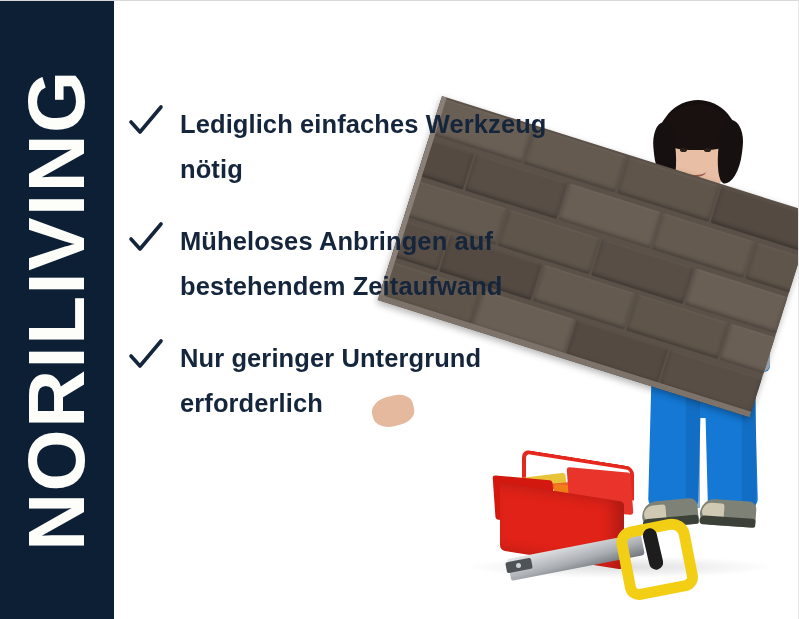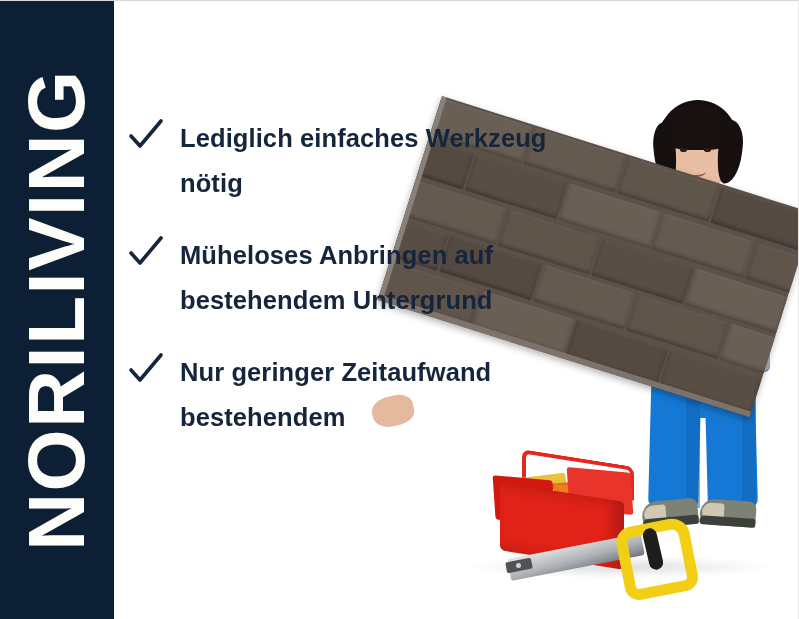--- a/index.html
+++ b/index.html
@@ -70,21 +70,21 @@
     font-weight: bold;
     font-size: 30px;
     letter-spacing: 0.6px;
     z-index: 30;
   }
 
   
   .feature-list {
     position: absolute;
     left: 128px;
-    top: 116px;
+    top: 102px;
     width: 430px;
     z-index: 30;
   }
   .feature-item {
     position: relative;
     display: block;
     padding-left: 52px;
     margin-bottom: 26px;
   }
   .feature-item:last-child { margin-bottom: 0; }
@@ -668,30 +668,30 @@
       </span>
       <span class="feature-text">Lediglich einfaches Werkzeug nötig</span>
     </div>
 
     <div class="feature-item">
       <span class="check-icon">
         <svg width="36" height="34" viewBox="0 0 36 34" aria-hidden="true">
           <path d="M3 18 L12 28 L33 3" fill="none" stroke="#15253c" stroke-width="3.6" stroke-linecap="round" stroke-linejoin="round"></path>
         </svg>
       </span>
-      <span class="feature-text">Müheloses Anbringen auf bestehendem Untergrund</span>
+      <span class="feature-text">Müheloses Anbringen auf bestehendem Zeitaufwand</span>
     </div>
 
     <div class="feature-item">
       <span class="check-icon">
         <svg width="36" height="34" viewBox="0 0 36 34" aria-hidden="true">
           <path d="M3 18 L12 28 L33 3" fill="none" stroke="#15253c" stroke-width="3.6" stroke-linecap="round" stroke-linejoin="round"></path>
         </svg>
       </span>
-      <span class="feature-text">Nur geringer Zeitaufwand bestehendem</span>
+      <span class="feature-text">Nur geringer Untergrund erforderlich</span>
     </div>
 
   </div>
 
   <div class="photo-layer">
 
     <div class="floor-shadow"></div>
 
     <div class="person">
       <div class="hair-back"></div>

